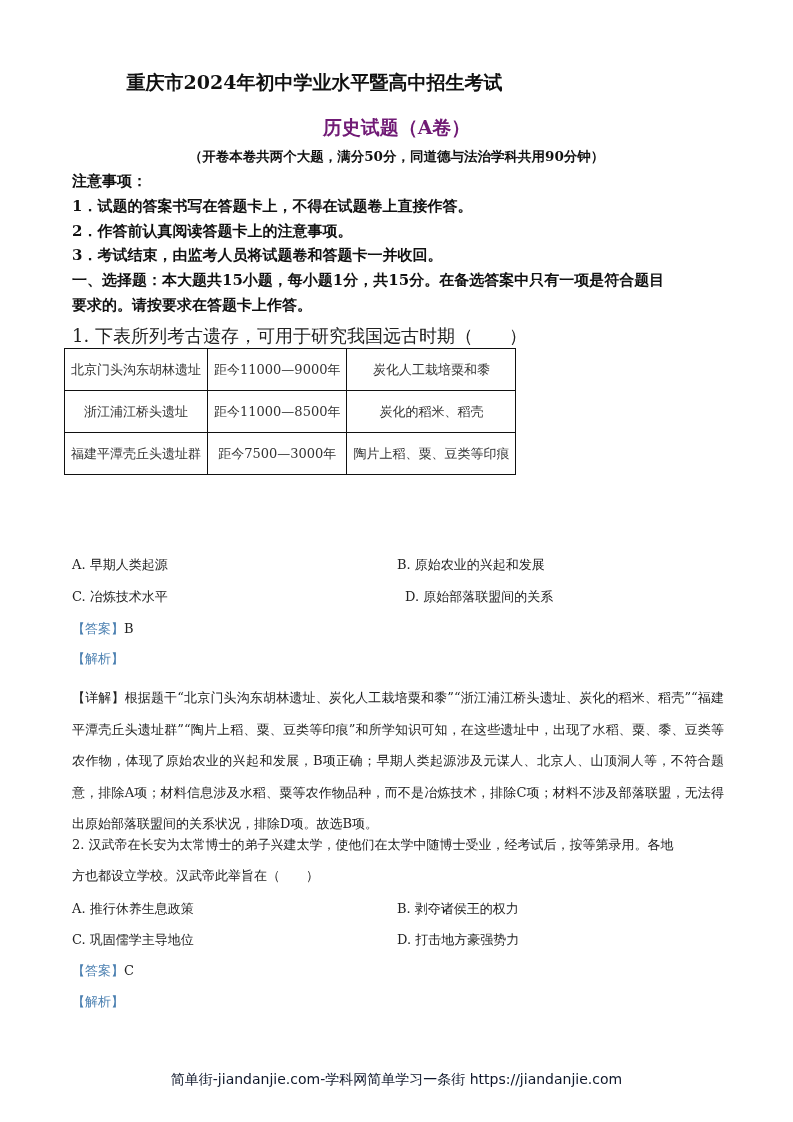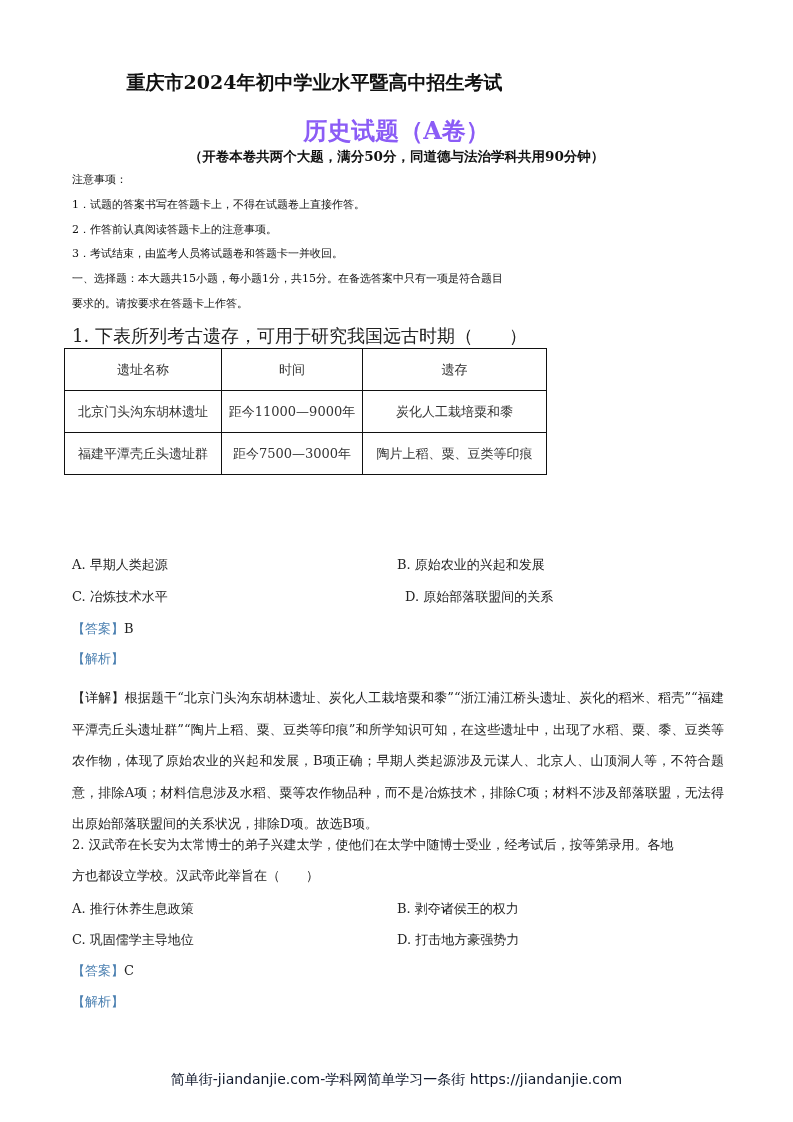--- a/index.html
+++ b/index.html
@@ -1,22 +1,22 @@
 <!DOCTYPE html>
 <html><head>
 <meta charset="utf-8">
 <style>
   html, body { margin: 0; padding: 0; background: #ffffff; }
   body { width: 793px; height: 1122px; position: relative; overflow: hidden;
          font-family: "DejaVu Serif", "Liberation Serif", serif; color: #222; }
   .abs { position: absolute; white-space: nowrap; }
   .title1 { left: 0; width: 629px; text-align: center; top: 98px; font-size: 19px; font-weight: bold; color: #111; }
-  .title2 { left: 0; width: 793px; text-align: center; top: 114px; font-size: 24px; font-weight: bold; color: #8b5cf6; top: 115px; }
+  .title2 { left: 0; width: 793px; text-align: center; top: 114px; font-size: 19px; font-weight: bold; color: #701a75; top: 115px; }
   .title3 { left: 0; width: 793px; text-align: center; top: 148px; font-size: 13.5px; font-weight: bold; color: #111; }
-  .notice { left: 72px; font-size: 11px; font-weight: normal; color: #111; }
+  .notice { left: 72px; font-size: 15px; font-weight: bold; color: #111; }
   .body { font-size: 13px; color: #222; }
   .q { left: 72px; font-size: 13px; }
   table.sites { position: absolute; left: 64px; top: 348px; border-collapse: collapse; font-size: 13px; color: #333; }
   table.sites td { border: 1px solid #111; text-align: center; height: 41px; padding: 0 6px; }
   .opt { font-size: 13px; }
   .tag { color: #4a7fb0; }
   .para { left: 72px; width: 652px; font-size: 13px; line-height: 31.5px; white-space: normal; text-align: justify; margin-top: 8px; }
   .footer { left: 0; width: 793px; text-align: center; top: 1071px; font-family: "DejaVu Sans", sans-serif; font-size: 14px; color: #0f172a; }
 </style>
 </head>
@@ -32,29 +32,29 @@
   <div class="abs notice" style="top:197px;">1．试题的答案书写在答题卡上，不得在试题卷上直接作答。</div>
   <div class="abs notice" style="top:222px;">2．作答前认真阅读答题卡上的注意事项。</div>
   <div class="abs notice" style="top:246px;">3．考试结束，由监考人员将试题卷和答题卡一并收回。</div>
   <div class="abs notice" style="top:271px;">一、选择题：本大题共15小题，每小题1分，共15分。在备选答案中只有一项是符合题目</div>
   <div class="abs notice" style="top:296px;">要求的。请按要求在答题卡上作答。</div>
 
   <div class="abs q body" style="top:324px; font-size:18px;">1. 下表所列考古遗存，可用于研究我国远古时期（　　）</div>
 
   <table class="sites">
     <tbody>
-        <tr>
-      <td style="width:144px;">遗址名称</td>
-      <td style="width:128px;">时间</td>
-      <td style="width:171px;">遗存</td>
-    </tr>
     <tr>
       <td>北京门头沟东胡林遗址</td>
       <td>距今11000—9000年</td>
       <td>炭化人工栽培粟和黍</td>
+    </tr>
+    <tr>
+      <td>浙江浦江桥头遗址</td>
+      <td>距今11000—8500年</td>
+      <td>炭化的稻米、稻壳</td>
     </tr>
     <tr>
       <td>福建平潭壳丘头遗址群</td>
       <td>距今7500—3000年</td>
       <td>陶片上稻、粟、豆类等印痕</td>
     </tr>
   </tbody>
     </table>
 
   <div class="abs opt" style="left:72px; top:556px;">A. 早期人类起源</div>

